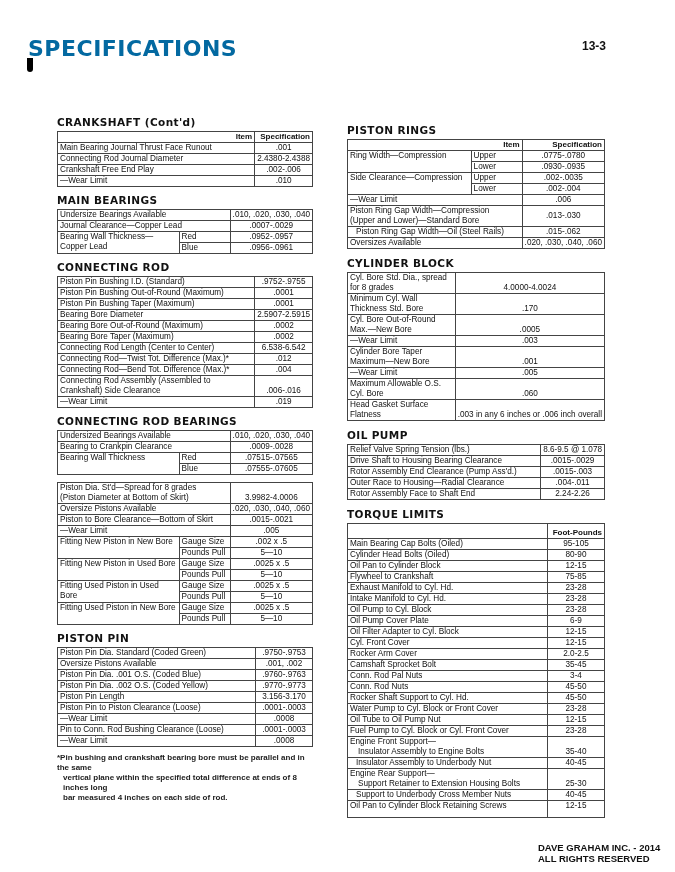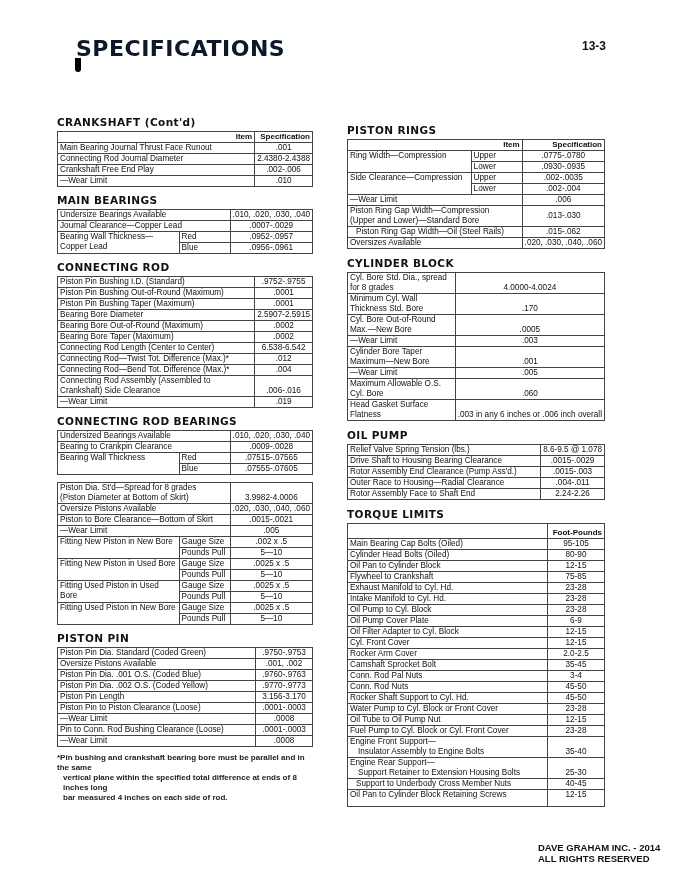--- a/index.html
+++ b/index.html
@@ -1,17 +1,17 @@
 <!DOCTYPE html>
 <html><head>
 <meta charset="utf-8">
 <style>
   html, body { margin: 0; padding: 0; background: #ffffff; }
   body { width: 675px; height: 872px; position: relative; overflow: hidden; color: #111; font-family: "Liberation Sans", sans-serif; }
-  .page-title { position: absolute; left: 28px; top: 36px; font-family: "DejaVu Sans", sans-serif; font-weight: 900; font-size: 22px; letter-spacing: 0.5px; color: #0f172a; margin-left: 48px; }
+  .page-title { position: absolute; left: 28px; top: 36px; font-family: "DejaVu Sans", sans-serif; font-weight: 900; font-size: 22px; letter-spacing: 0.5px; color: #0369a1; }
   .page-title .s-tail { position: absolute; left: -1px; top: 22px; width: 6px; height: 14px; background: #000; border-radius: 0 0 4px 4px; }
   .page-number { position: absolute; left: 582px; top: 39px; font-size: 12px; font-weight: bold; font-family: "Liberation Sans Narrow", "Liberation Sans", sans-serif; }
   .col { position: absolute; }
   .col-left { left: 57px; top: 116px; width: 256px; }
   .col-right { left: 347px; top: 124px; width: 258px; }
   .sec-title { font-family: "DejaVu Sans", sans-serif; font-weight: bold; font-size: 10.5px; letter-spacing: 0.4px; margin: 0 0 2px 0; line-height: 13px; }
   table { border-collapse: collapse; width: 100%; border: 1.5px solid #222; font-size: 8.2px; line-height: 10px; font-family: "Liberation Sans", sans-serif; }
   td, th { border: 1px solid #444; padding: 0 2px; vertical-align: bottom; }
   th { font-weight: bold; font-size: 8px; text-align: right; }
   td.val { text-align: center; white-space: nowrap; width: 52px; }
@@ -473,20 +473,24 @@
       </tbody>
     <tbody>
         <tr>
       <td>
         <span>Engine Front Support—</span><br>
         <span class="indent" style="padding-left:8px">Insulator Assembly to Engine Bolts</span>
       </td>
       <td class="val">35-40</td>
     </tr>
     <tr>
+          <td class="indent">Insulator Assembly to Underbody Nut</td>
+          <td class="val">40-45</td>
+        </tr>
+    <tr>
       <td>
         <span>Engine Rear Support—</span><br>
         <span style="padding-left:8px">Support Retainer to Extension Housing Bolts</span>
       </td>
       <td class="val">25-30</td>
     </tr>
     <tr>
           <td class="indent">Support to Underbody Cross Member Nuts</td>
           <td class="val">40-45</td>
         </tr>

